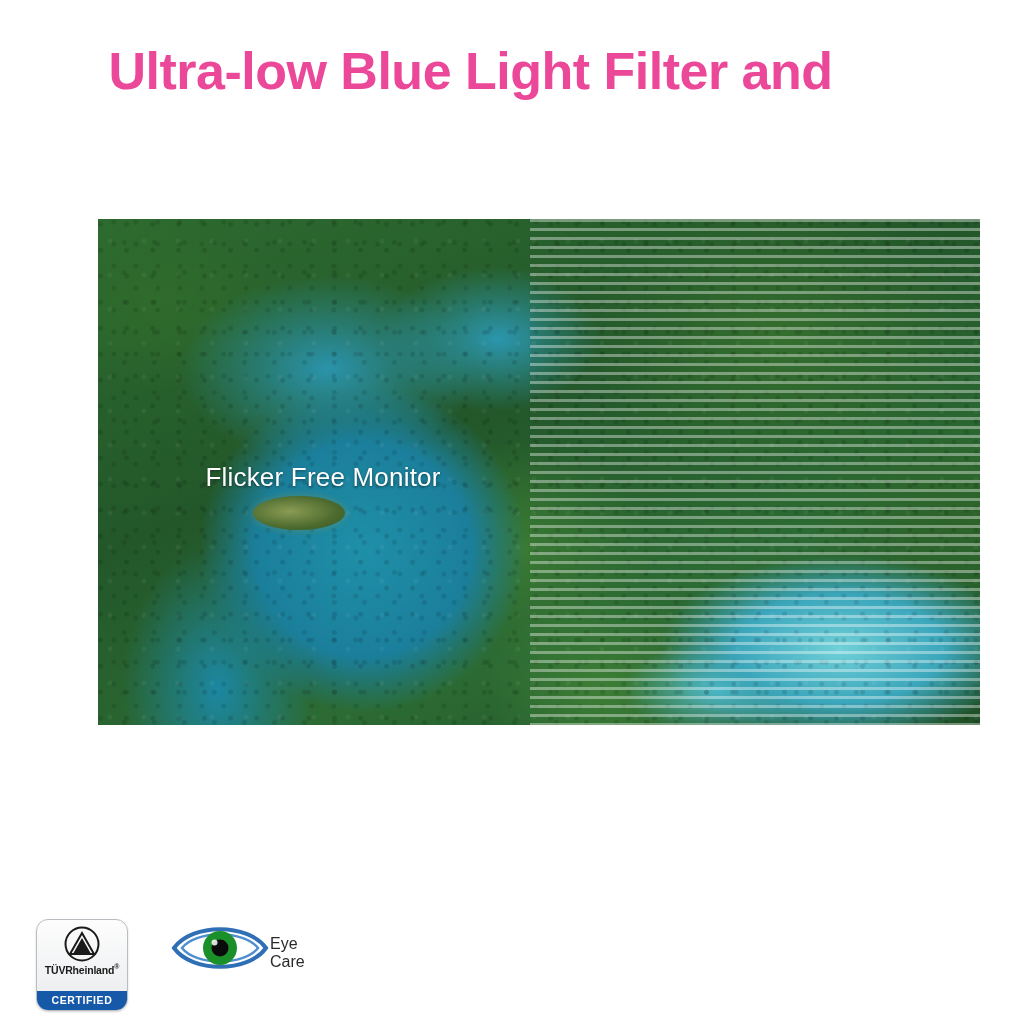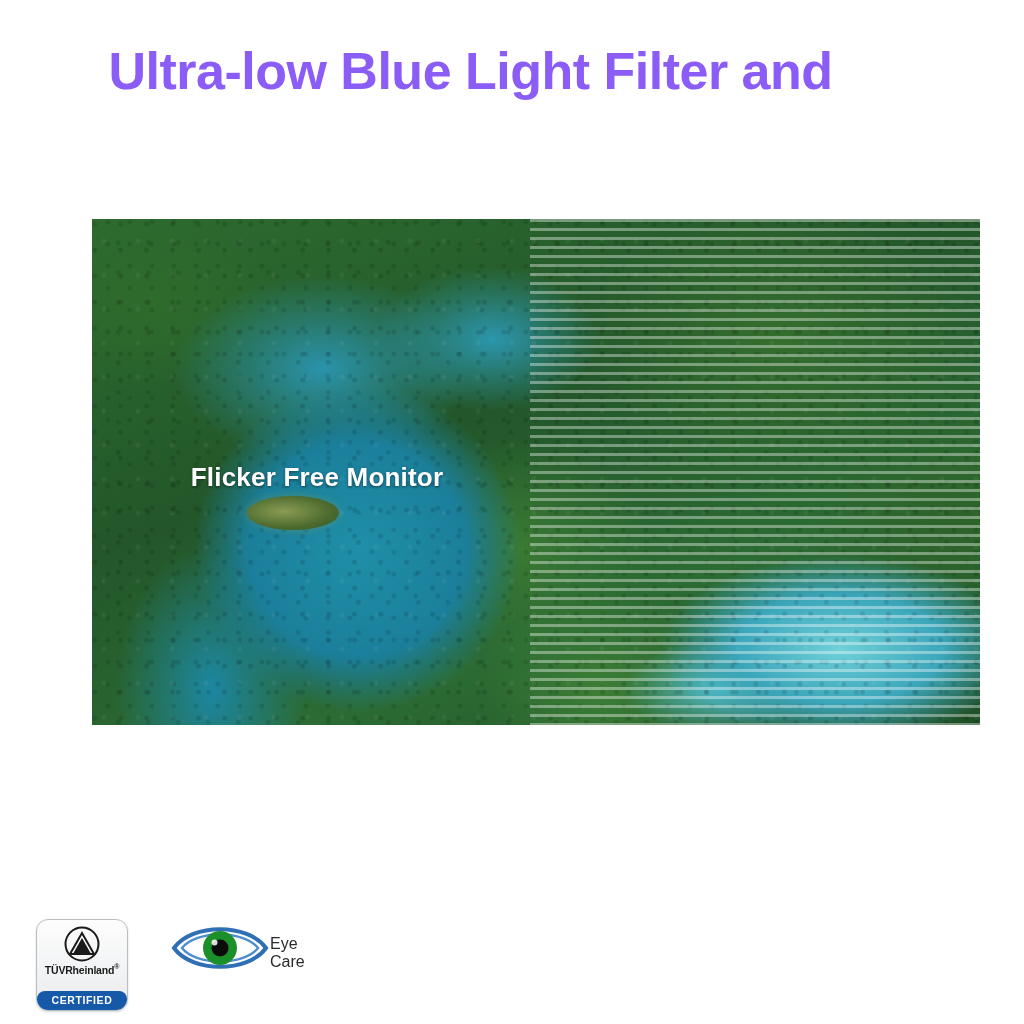--- a/index.html
+++ b/index.html
@@ -18,21 +18,21 @@
   
   .headline {
     position: absolute;
     top: 0px;
     left: 0;
     width: 941px;
     text-align: center;
     font-size: 52px;
     line-height: 1.42;
     font-weight: 700;
-    color: #8b5cf6;
+    color: #ec4899;
     letter-spacing: -0.5px;
   }
   .headline .line {
     display: block;
     white-space: nowrap;
   }
 
   
   .comparison {
     position: absolute;
@@ -42,21 +42,21 @@
     height: 506px;
     overflow: hidden;
   }
 
   .panel {
     position: absolute;
     top: 0;
     height: 100%;
     overflow: hidden;
   }
-  .panel-left  { left: 12px;     width: 450px; font-weight: bold; }
+  .panel-left  { left: 18px;     width: 450px; }
   .panel-right { left: 450px; width: 450px; }
 
   
   .scene {
     position: absolute;
     top: 0;
     width: 900px;
     height: 506px;
     background-color: #1c5a4e;
     background-image:
@@ -181,21 +181,20 @@
     left: 0;
     right: 0;
     bottom: 0;
     background: #1559a8;
     color: #ffffff;
     font-size: 10.5px;
     font-weight: 700;
     letter-spacing: 0.6px;
     text-align: center;
     padding: 3px 0 4px;
-    border-radius: 8px;
   }
 
   .eyecare {
     margin-left: 42px;
     width: 112px;
     display: flex;
     align-items: center;
   }
   .eye-icon {
     width: 100px;

